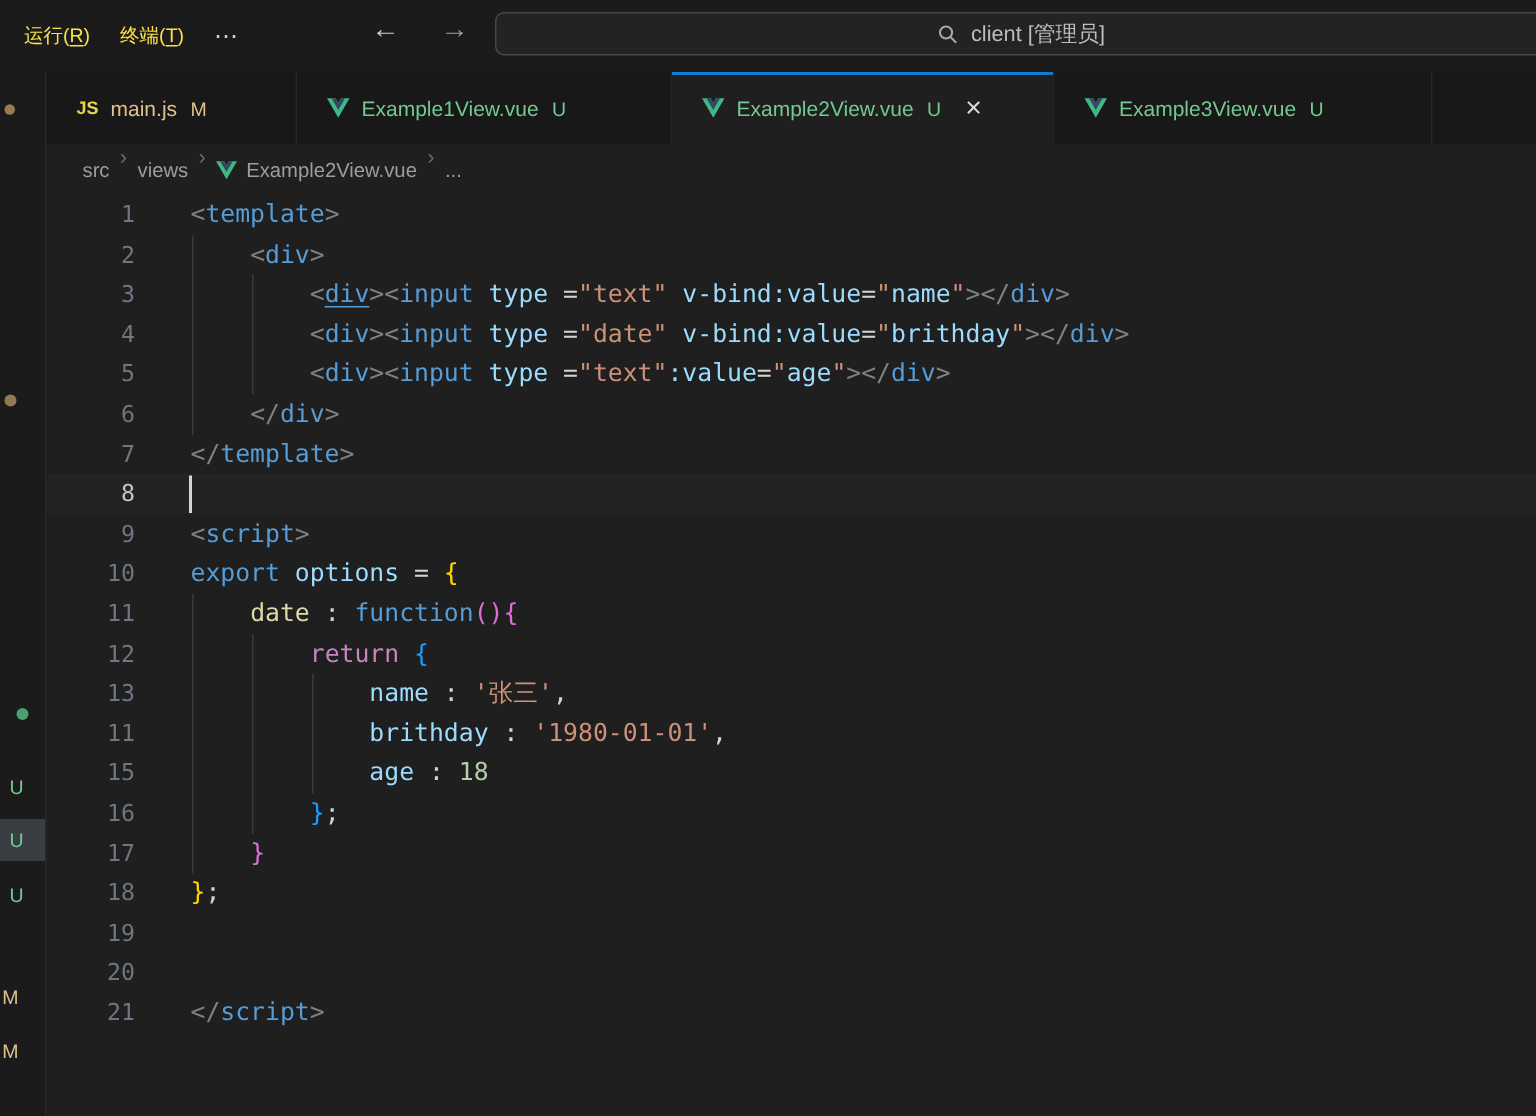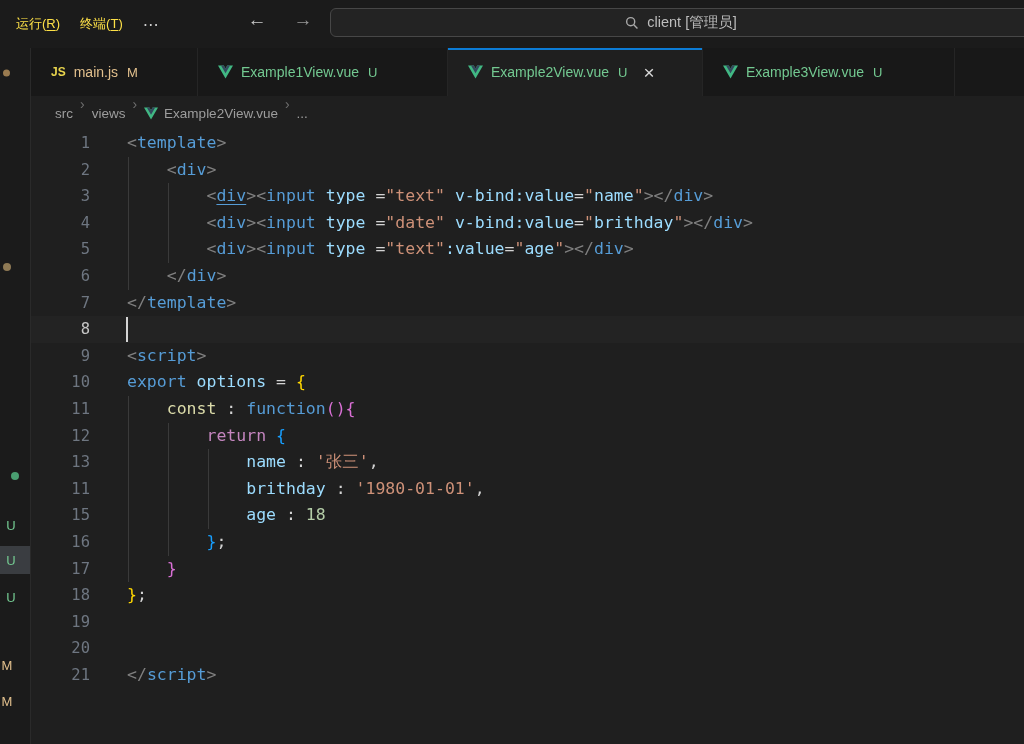--- a/index.html
+++ b/index.html
@@ -206,21 +206,21 @@
             <span class="ln">9</span>
             <span class="lc"><span class="tk-pun">&lt;</span><span class="tk-tag">script</span><span class="tk-pun">&gt;</span></span>
           </div>
           <div class="line">
             <span class="ln">10</span>
             <span class="lc"><span class="tk-kw">export</span><span class="tk-pln"> </span><span class="tk-var">options</span><span class="tk-op"> = </span><span class="tk-b1">{</span></span>
           </div>
           <div class="line">
             <span class="guide" style="left: 97px;"></span>
             <span class="ln">11</span>
-            <span class="lc"><span class="tk-pln">    </span><span class="tk-meth">const</span><span class="tk-op"> : </span><span class="tk-kw">function</span><span class="tk-b2">(){</span></span>
+            <span class="lc"><span class="tk-pln">    </span><span class="tk-meth">date</span><span class="tk-op"> : </span><span class="tk-kw">function</span><span class="tk-b2">(){</span></span>
           </div>
           <div class="line">
             <span class="guide" style="left: 97px;"></span>
             <span class="guide" style="left: 137px;"></span>
             <span class="ln">12</span>
             <span class="lc"><span class="tk-pln">        </span><span class="tk-ctl">return</span><span class="tk-pln"> </span><span class="tk-b3">{</span></span>
           </div>
           <div class="line">
             <span class="guide" style="left: 97px;"></span>
             <span class="guide" style="left: 137px;"></span>

